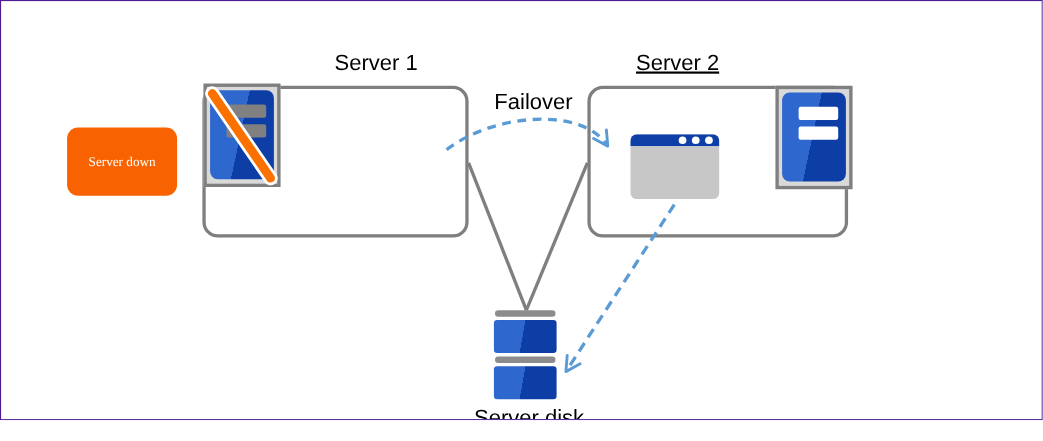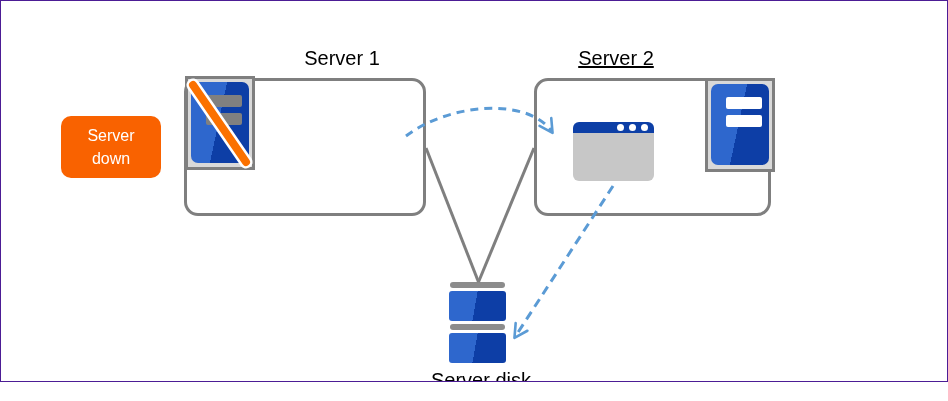--- a/index.html
+++ b/index.html
@@ -31,28 +31,29 @@
   .disk-label    { left: 480px; top: 368px; }
 
   
   .badge {
     position: absolute;
     left: 60px; top: 115px;
     width: 100px; height: 62px;
     background: #f96200;
     border-radius: 10px;
     color: #ffffff;
-    font-size: 16px;
+    font-size: 12px;
     line-height: 23px;
     text-align: center;
     display: flex;
     align-items: center;
     justify-content: center;
     padding: 4px 14px;
     z-index: 6;
+    font-family: Liberation Serif, serif;
   }
 
   
   .server-box {
     position: absolute;
     background: #ffffff;
     border: 3px solid #7f7f7f;
     border-radius: 14px;
     z-index: 1;
   }
@@ -144,20 +145,21 @@
     pointer-events: none;
   }
 </style>
 </head>
 <body>
 
 <div class="canvas">
 
   <div class="dlabel server1-label">Server 1</div>
   <div class="dlabel server2-label">Server 2</div>
+  <div class="dlabel failover-label">Failover</div>
   <div class="dlabel disk-label">Server disk</div>
 
   <div class="badge">Server down</div>
 
   <div class="server-box server1-box"></div>
   <div class="server-box server2-box"></div>
 
   <div class="server-icon server-icon-1">
     <div class="chassis">
       <div class="srv-bar b1 dim"></div>

